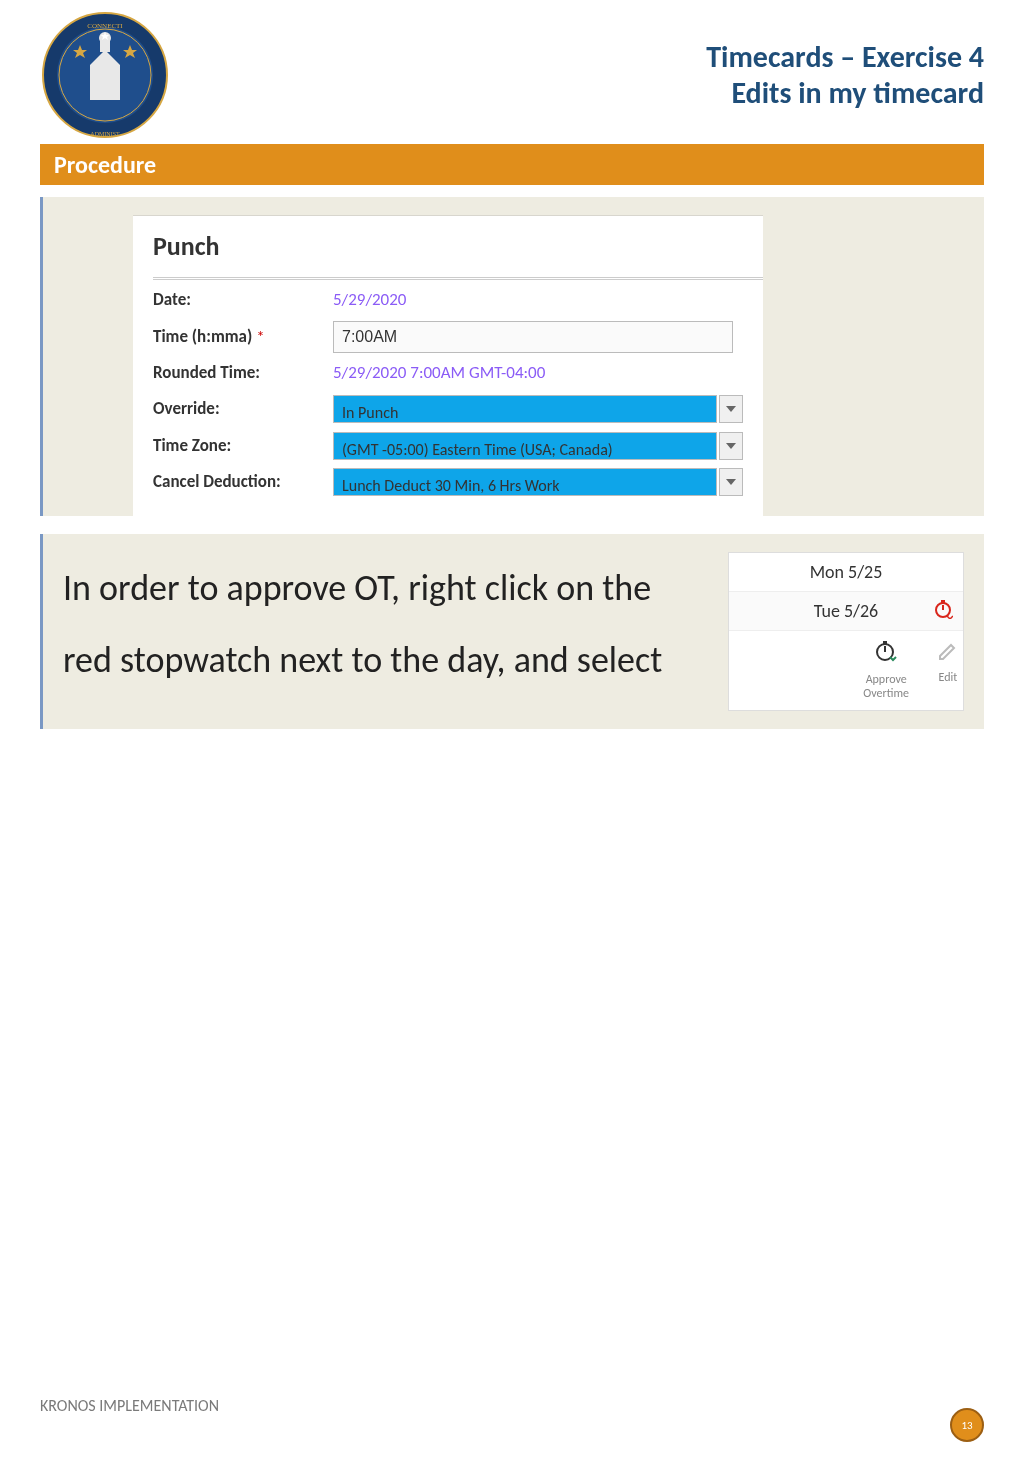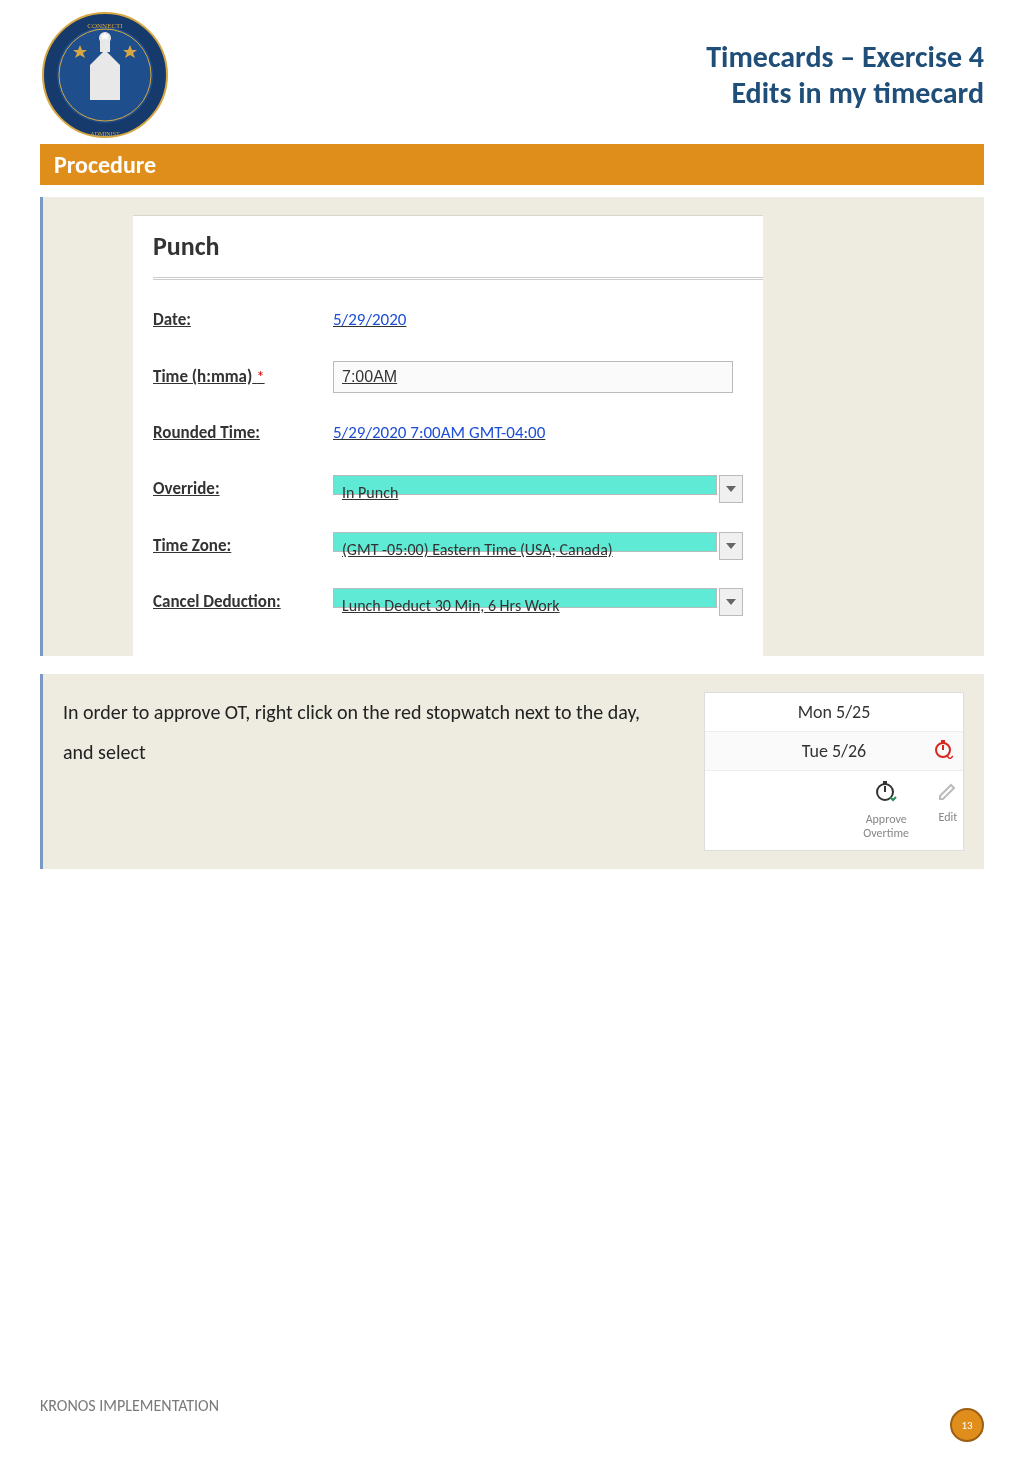--- a/index.html
+++ b/index.html
@@ -55,51 +55,50 @@
     font-size: 26px;
     font-weight: bold;
     color: #333;
     margin-bottom: 0;
     border-bottom: 3px double #ccc;
     padding-bottom: 6px;
   }
   .form-row {
     display: flex;
     align-items: center;
-    margin: 24px 0;
+    margin: 4px 0;
     font-size: 17px;
     color: #333;
-    text-decoration: underline;
   }
   .form-label {
     width: 180px;
     font-weight: bold;
   }
   .form-label .req { color: #c00; font-weight: normal; }
-  .form-value { flex: 1; color: #1d4ed8; }
+  .form-value { flex: 1; color: #8b5cf6; }
   .form-input {
     flex: 1;
     border: 1px solid #bbb;
     background: #fafafa;
     height: 32px;
     padding: 2px 8px;
     font-size: 16px;
     color: #333;
     max-width: 400px;
   }
   .form-select {
     flex: 1;
     display: flex;
     max-width: 410px;
   }
   .form-select-text {
     flex: 1;
     border: 1px solid #bbb;
-    background: #5eead4;
-    height: 20px;
+    background: #0ea5e9;
+    height: 28px;
     padding: 2px 8px;
     font-size: 16px;
     color: #333;
   }
   .form-select-btn {
     width: 24px;
     height: 28px;
     border: 1px solid #bbb;
     background: #f0f0f0;
     display: flex;
@@ -115,27 +114,27 @@
   }
   .section-2 {
     margin: 18px 40px 0 40px;
     background: #eeece1;
     border-left: 3px solid #7a98c4;
     padding: 18px 20px 18px 20px;
     display: flex;
     gap: 40px;
   }
   .section-2-text {
-    font-size: 20px;
+    font-size: 36px;
     color: #222;
     line-height: 2.0;
     flex: 1;
   }
   .ot-panel {
-    width: 260px;
+    width: 236px;
     background: #fff;
     border: 1px solid #ddd;
     font-size: 18px;
     color: #333;
     align-self: flex-start;
   }
   .ot-row {
     padding: 8px 14px;
     border-bottom: 1px solid #eee;
     display: flex;

